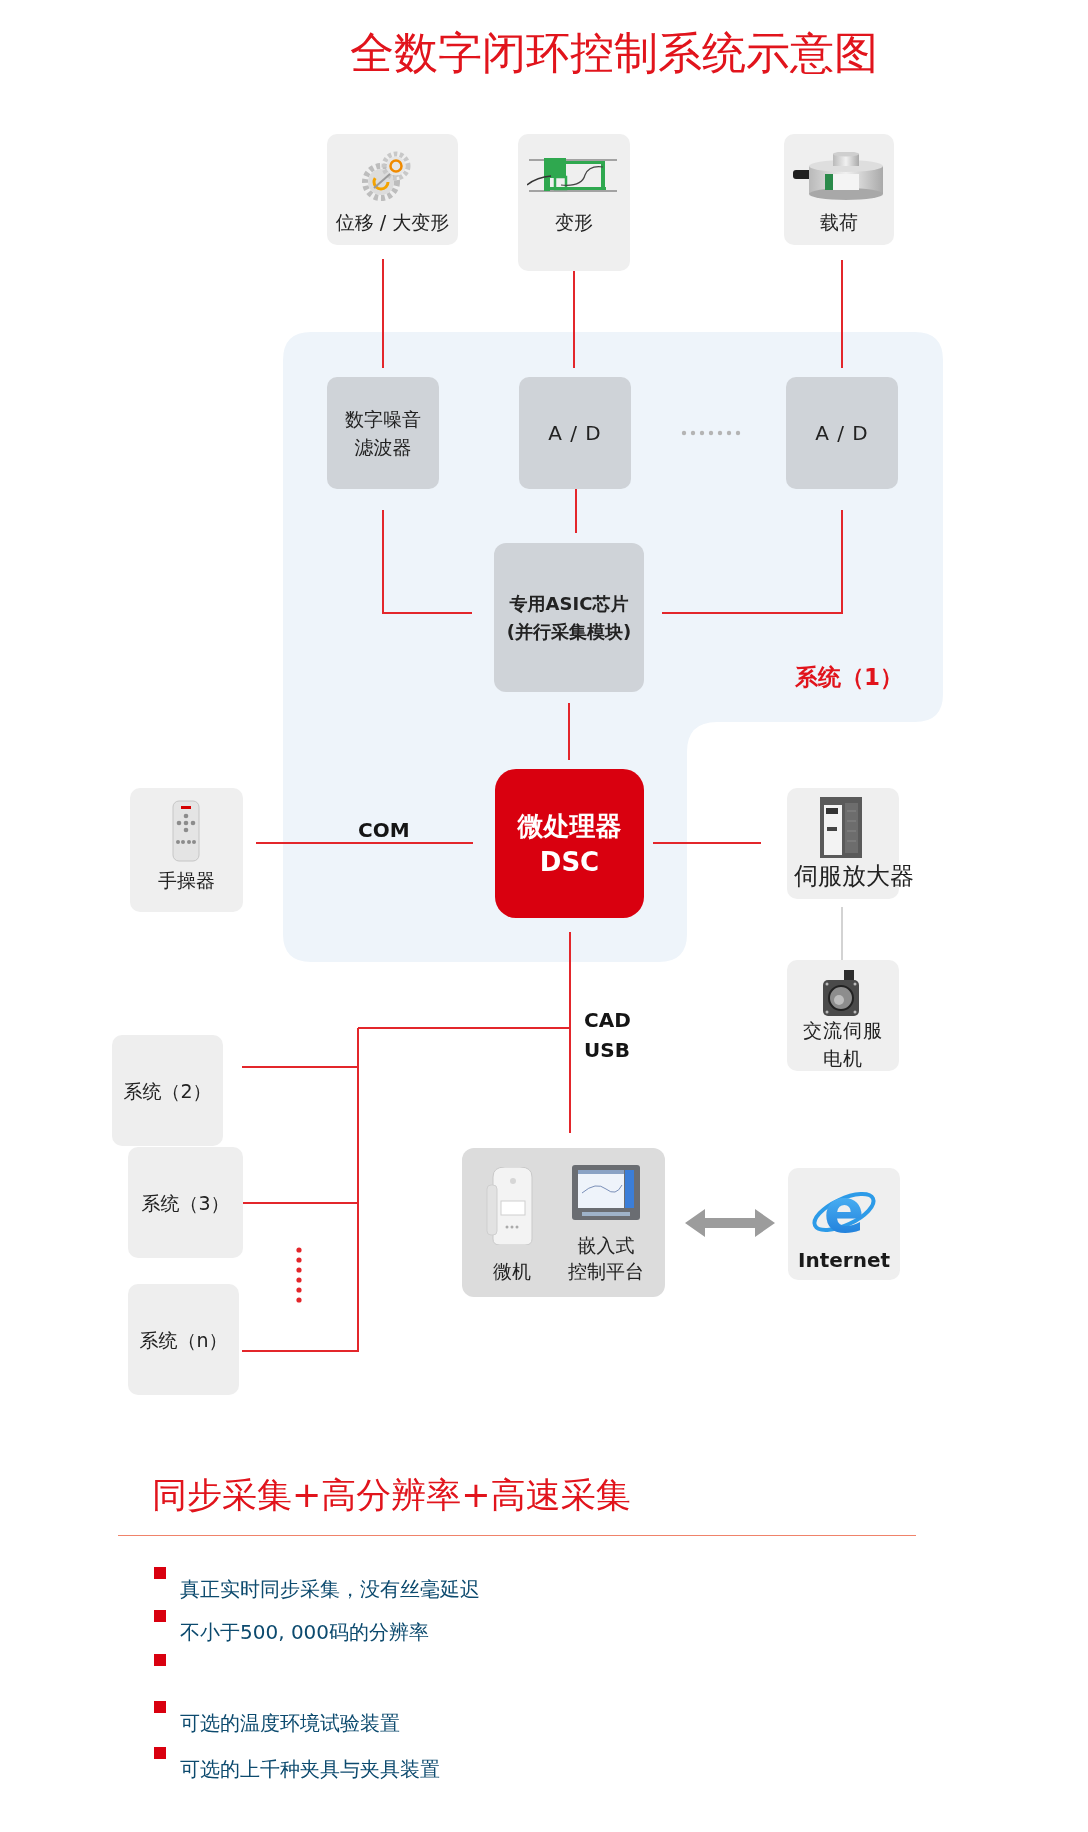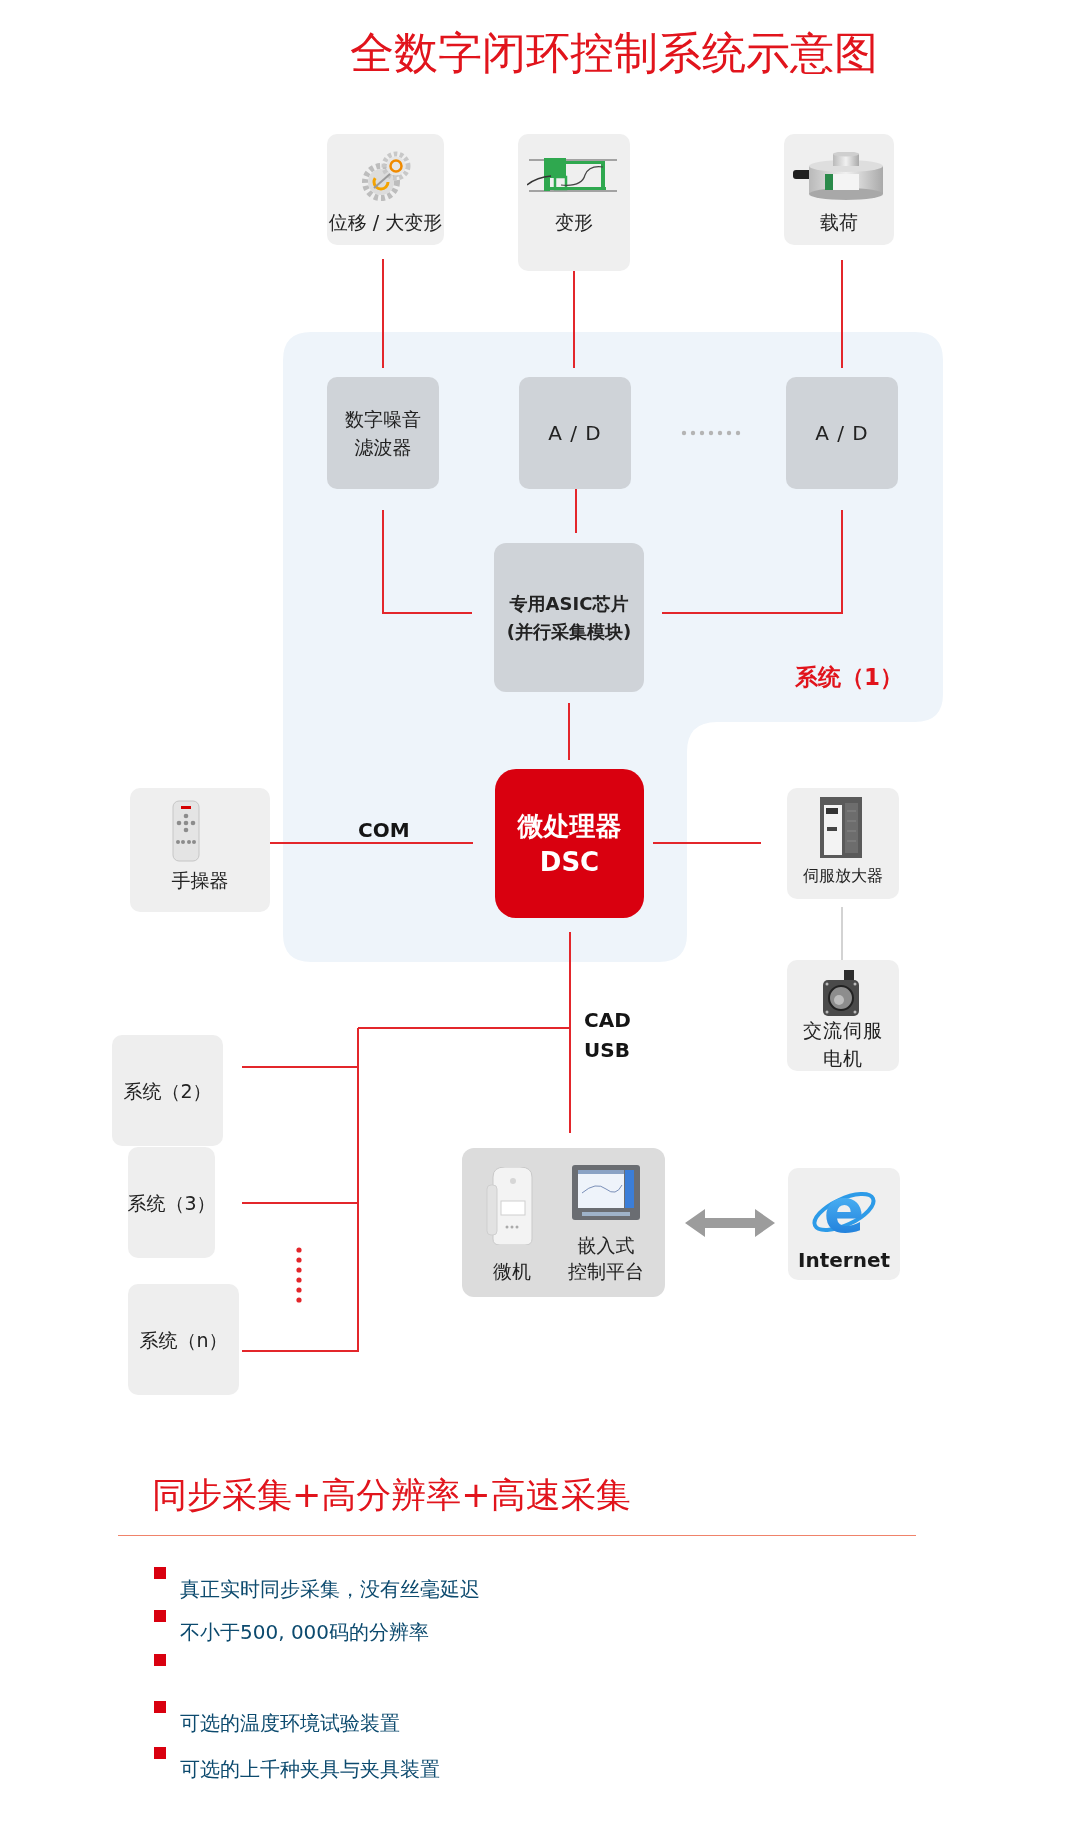--- a/index.html
+++ b/index.html
@@ -71,21 +71,21 @@
     <circle cx="720" cy="433" r="2.2"></circle>
     <circle cx="729" cy="433" r="2.2"></circle>
     <circle cx="738" cy="433" r="2.2"></circle>
   </g>
 
   <polygon fill="#9c9c9c" points="685,1223 705,1209 705,1218 755,1218 755,1209 775,1223 755,1237 755,1228 705,1228 705,1237"></polygon>
 </svg>
 
 <div class="title">全数字闭环控制系统示意图</div>
 
-<div class="box light" style="left:327px;top:134px;width:117px;height:111px;">
+<div class="box light" style="left:327px;top:134px;width:131px;height:111px;">
   <svg class="icon" style="left:33px;top:16px;" width="52" height="52" viewBox="0 0 52 52">
     <circle cx="21" cy="32" r="16" fill="none" stroke="#bdbdbd" stroke-width="6" stroke-dasharray="4 3"></circle>
     <circle cx="21" cy="32" r="13" fill="#dcdcdc"></circle>
     <circle cx="21" cy="32" r="7" fill="none" stroke="#f4a300" stroke-width="3" stroke-dasharray="26 18"></circle>
     <circle cx="36" cy="16" r="12" fill="none" stroke="#c8c8c8" stroke-width="5" stroke-dasharray="3.5 2.5"></circle>
     <circle cx="36" cy="16" r="9.5" fill="#e6e6e6"></circle>
     <circle cx="36" cy="16" r="5.5" fill="none" stroke="#f08a00" stroke-width="2.5"></circle>
     <line x1="14" y1="38" x2="30" y2="24" stroke="#9a9a9a" stroke-width="2"></line>
   </svg>
   <div class="lbl" style="top:76px;">位移 / 大变形</div>
@@ -158,21 +158,21 @@
 
 <div class="box dsc" style="left:495px;top:769px;width:149px;height:149px;">
   <div class="center-col dsc-text">
     <span>微处理器</span>
     <span>DSC</span>
   </div>
 </div>
 
 <div class="bold-lbl" style="left:358px;top:818px;">COM</div>
 
-<div class="box light" style="left:130px;top:788px;width:113px;height:124px;padding-left:27px;">
+<div class="box light" style="left:130px;top:788px;width:113px;height:124px;">
   <svg class="icon" style="left:42px;top:12px;" width="28" height="62" viewBox="0 0 28 62">
     <rect x="1" y="1" width="26" height="60" rx="6" fill="#e4e4e4" stroke="#c6c6c6"></rect>
     <rect x="9" y="6" width="10" height="3" fill="#d40000"></rect>
     <g fill="#8c8c8c">
       <circle cx="14" cy="16" r="2.3"></circle>
       <circle cx="7" cy="23" r="2.3"></circle>
         <circle cx="14" cy="23" r="2.3"></circle>
         <circle cx="21" cy="23" r="2.3"></circle>
       <circle cx="14" cy="30" r="2.3"></circle>
       <circle cx="6" cy="42" r="2"></circle>
@@ -191,21 +191,21 @@
     <rect x="6" y="11" width="12" height="6" fill="#333"></rect>
     <rect x="25" y="6" width="13" height="50" fill="#6d6d6d"></rect>
     <g stroke="#888" stroke-width="1">
         <line x1="27" y1="14" x2="36" y2="14"></line>
         <line x1="27" y1="24" x2="36" y2="24"></line>
         <line x1="27" y1="34" x2="36" y2="34"></line>
         <line x1="27" y1="44" x2="36" y2="44"></line>
       </g>
     <rect x="7" y="30" width="10" height="4" fill="#444"></rect>
   </svg>
-  <div class="lbl" style="top:76px;font-size:16px;">伺服放大器</div>
+  <div class="lbl" style="top:76px;font-size:24px;padding-left:7px;">伺服放大器</div>
 </div>
 
 <div class="box light" style="left:787px;top:960px;width:112px;height:111px;">
   <svg class="icon" style="left:33px;top:10px;" width="42" height="50" viewBox="0 0 42 50">
     <rect x="24" y="0" width="10" height="12" fill="#2e2e2e"></rect>
     <rect x="3" y="10" width="36" height="36" rx="5" fill="#4a4a4a"></rect>
     <circle cx="21" cy="28" r="12" fill="#8d8d8d" stroke="#222" stroke-width="2"></circle>
     <circle cx="19" cy="30" r="5" fill="#bdbdbd"></circle>
     <g fill="#bbb">
         <circle cx="7" cy="14" r="1.5"></circle>
@@ -221,21 +221,21 @@
 </div>
 
 <div class="bold-lbl" style="left:584px;top:1008px;">CAD</div>
 <div class="bold-lbl" style="left:584px;top:1038px;">USB</div>
 
 <div class="box sysbox" style="left:112px;top:1011px;width:111px;height:111px;margin-top:24px;">
   <div class="center-col t19">
       <span>系统（2）</span>
     </div>
 </div>
-<div class="box sysbox" style="left:128px;top:1147px;width:87px;height:111px;">
+<div class="box sysbox" style="left:128px;top:1147px;width:87px;height:111px;padding-left:28px;">
   <div class="center-col t19">
       <span>系统（3）</span>
     </div>
 </div>
 <div class="box sysbox" style="left:128px;top:1284px;width:111px;height:111px;">
   <div class="center-col t19">
       <span>系统（n）</span>
     </div>
 </div>
 

